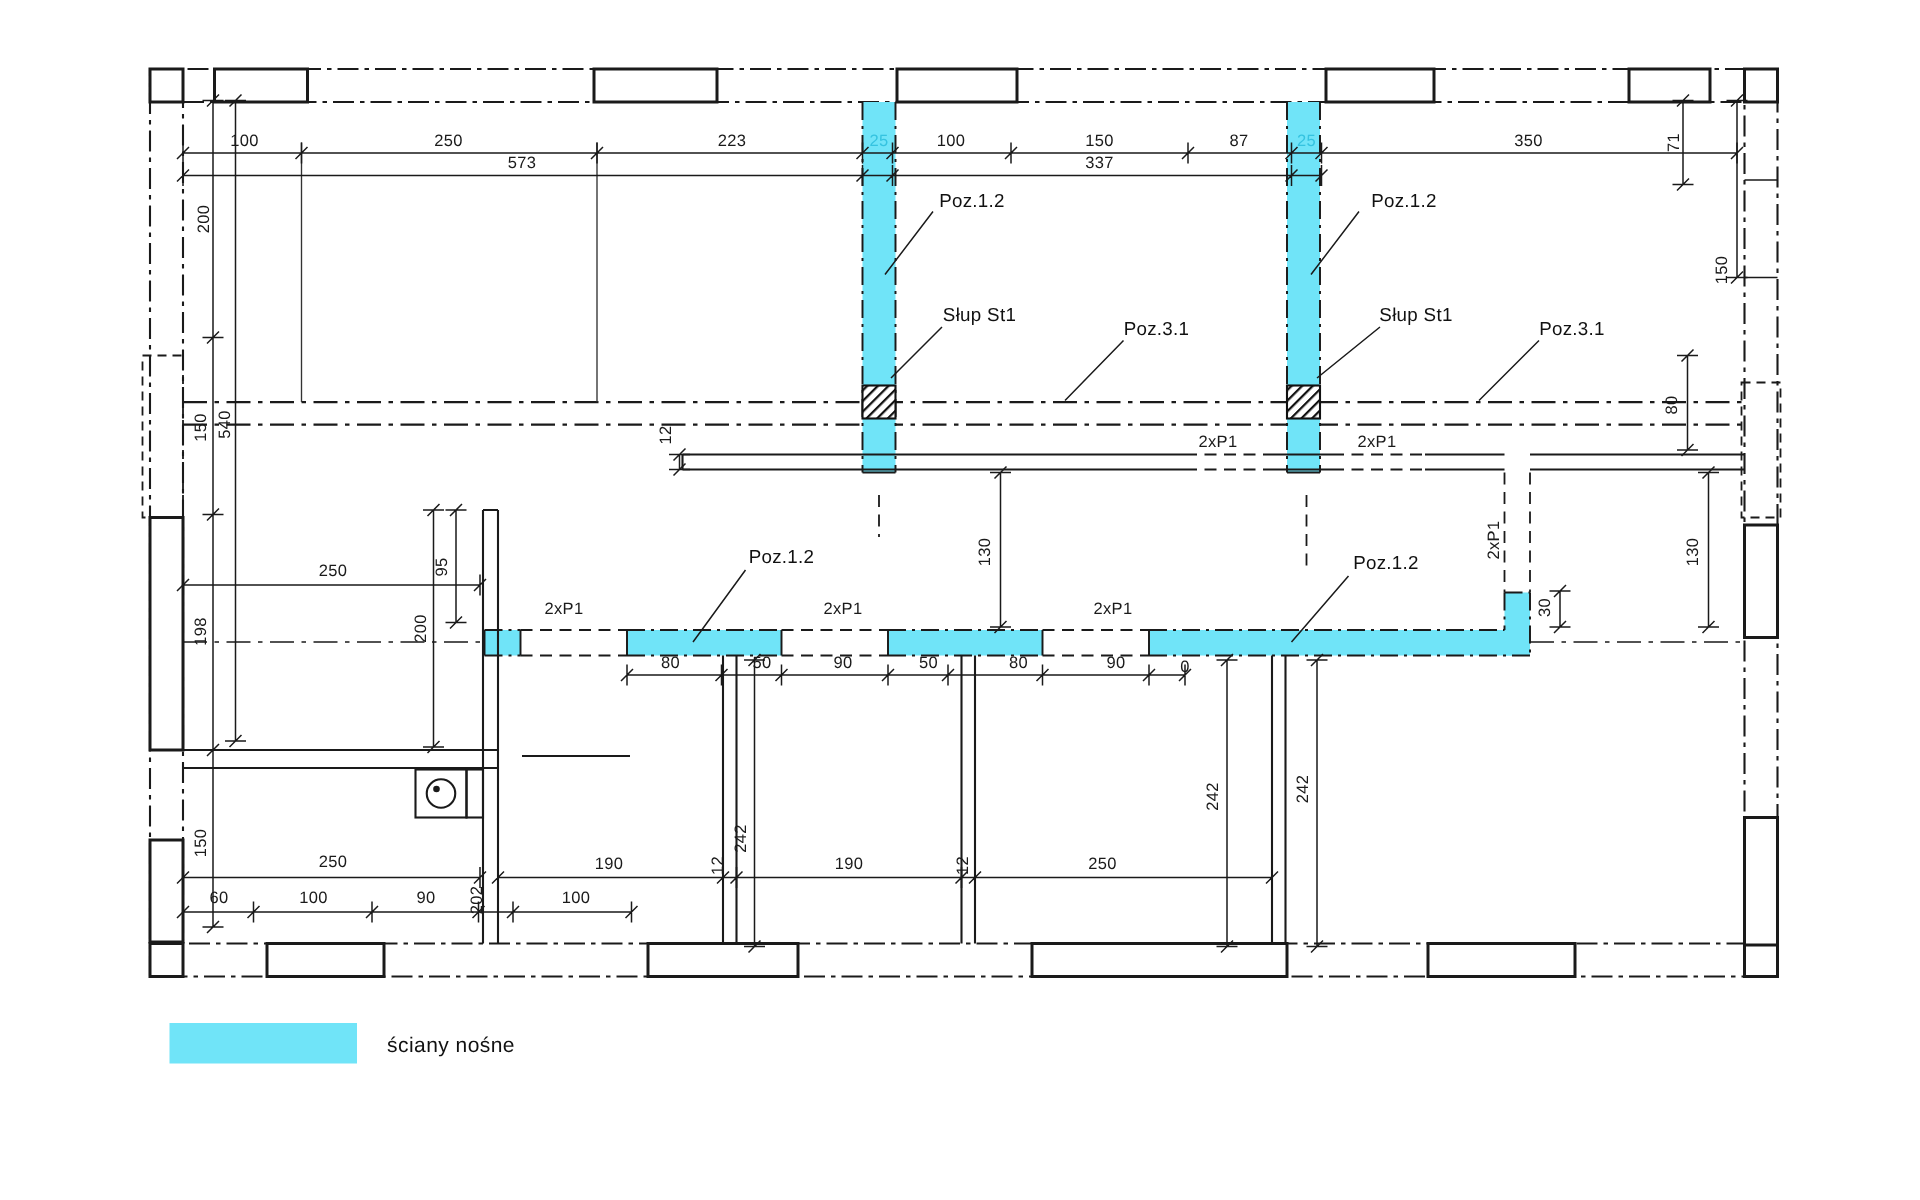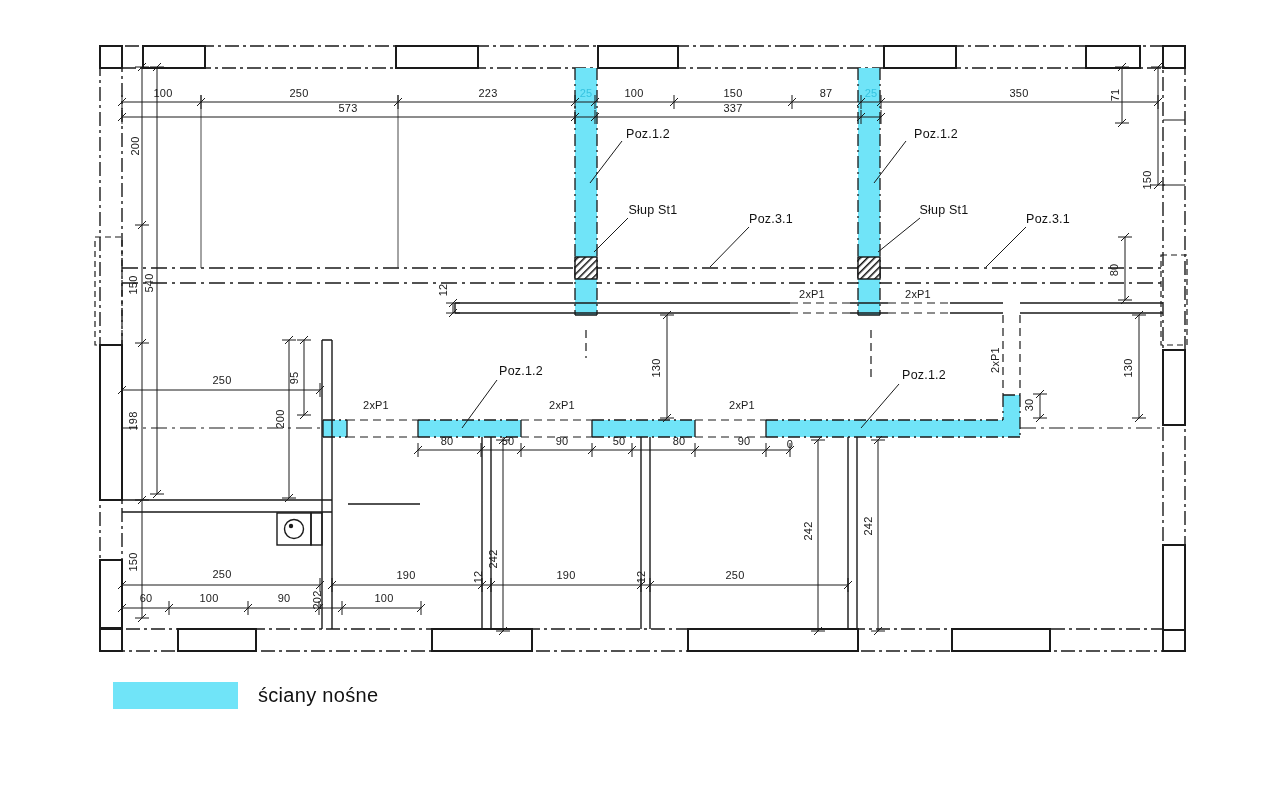--- a/index.html
+++ b/index.html
@@ -6,21 +6,21 @@
   html,body{margin:0;padding:0;background:#fff;}
   body{width:1280px;height:800px;overflow:hidden;font-family:"Liberation Sans",sans-serif;}
   .stage{position:relative;width:1280px;height:800px;background:#fff;}
   svg{position:absolute;left:0;top:0;}
   .dim-label{font-family:"Liberation Sans",sans-serif;font-size:11px;fill:var(--ink);letter-spacing:.2px;}
   .callout-label{font-family:"Liberation Sans",sans-serif;font-size:12.5px;fill:#111;letter-spacing:.2px;}
   .accent{fill:var(--accent);}
   .lb{fill:var(--cyan);}
   .legend{position:absolute;left:113px;top:682px;display:flex;align-items:center;gap:20px;}
   .legend-swatch{width:125px;height:27px;background:var(--cyan);}
-  .legend-label{font-size:20px;color:#111;letter-spacing:.3px;}
+  .legend-label{font-size:14px;color:#111;letter-spacing:.3px;}
 </style>
 </head>
 <body>
 
 <div class="stage">
 
 <svg width="1280" height="800" viewBox="0 0 1280 800">
   <defs>
     <pattern id="hatch" patternUnits="userSpaceOnUse" width="5" height="5" patternTransform="rotate(45)">
       <rect width="5" height="5" fill="#ffffff"></rect>

